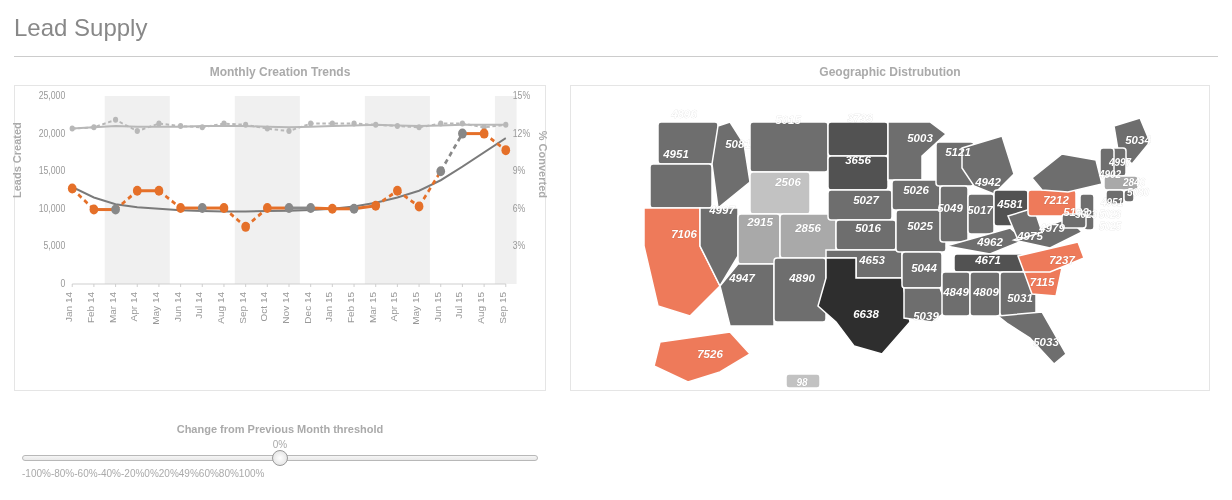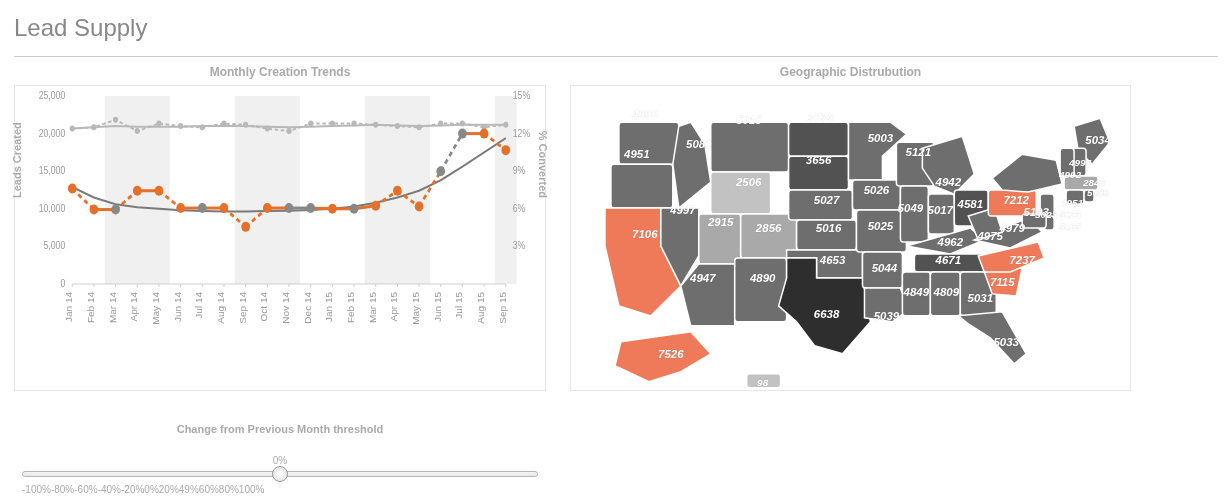--- a/index.html
+++ b/index.html
@@ -20,21 +20,21 @@
   }
   .panels {
     display: flex;
     gap: 24px;
     align-items: flex-start;
   }
   .panel-left {
     width: 532px;
   }
   .panel-right {
-    width: 561px;
+    width: 640px;
   }
   .chart-title {
     text-align: center;
     font-size: 12px;
     font-weight: bold;
     color: #aaa;
     margin-bottom: 6px;
   }
   .chart-card {
     border: 1px solid #e5e5e5;
@@ -75,21 +75,21 @@
   .conv-line { fill: none; stroke: #b8b8b8; stroke-width: 2; }
   .conv-dash { fill: none; stroke: #b8b8b8; stroke-width: 2; stroke-dasharray: 4 3; }
   .conv-pt { fill: #b8b8b8; }
   .leads-seg { stroke: #e57029; stroke-width: 3; }
   .leads-seg.dash { stroke-dasharray: 5 4; }
   .leads-seg.gray { stroke: #888; }
   .leads-pt { fill: #e57029; }
   .leads-pt.gray { fill: #888; }
 
   .slider-section { margin-top: 32px; }
-  .slider-title { text-align: center; font-size: 11px; font-weight: bold; color: #aaa; margin-bottom: 20px;}
+  .slider-title { text-align: center; font-size: 11px; font-weight: bold; color: #aaa; margin-bottom: 4px;}
   .slider-wrap { position: relative; height: 40px; padding: 0 4px; }
   .slider-track {
     position: absolute; left: 8px; right: 8px; top: 16px; height: 6px;
     border: 1px solid #b8b8b8; border-radius: 3px;
     background: linear-gradient(#f5f5f5,#e9e9e9);
   }
   .slider-fill {
     position: absolute; top: 16px; height: 6px;
     background: #bdbdbd; border: 1px solid #a0a0a0; border-radius: 3px;
   }

